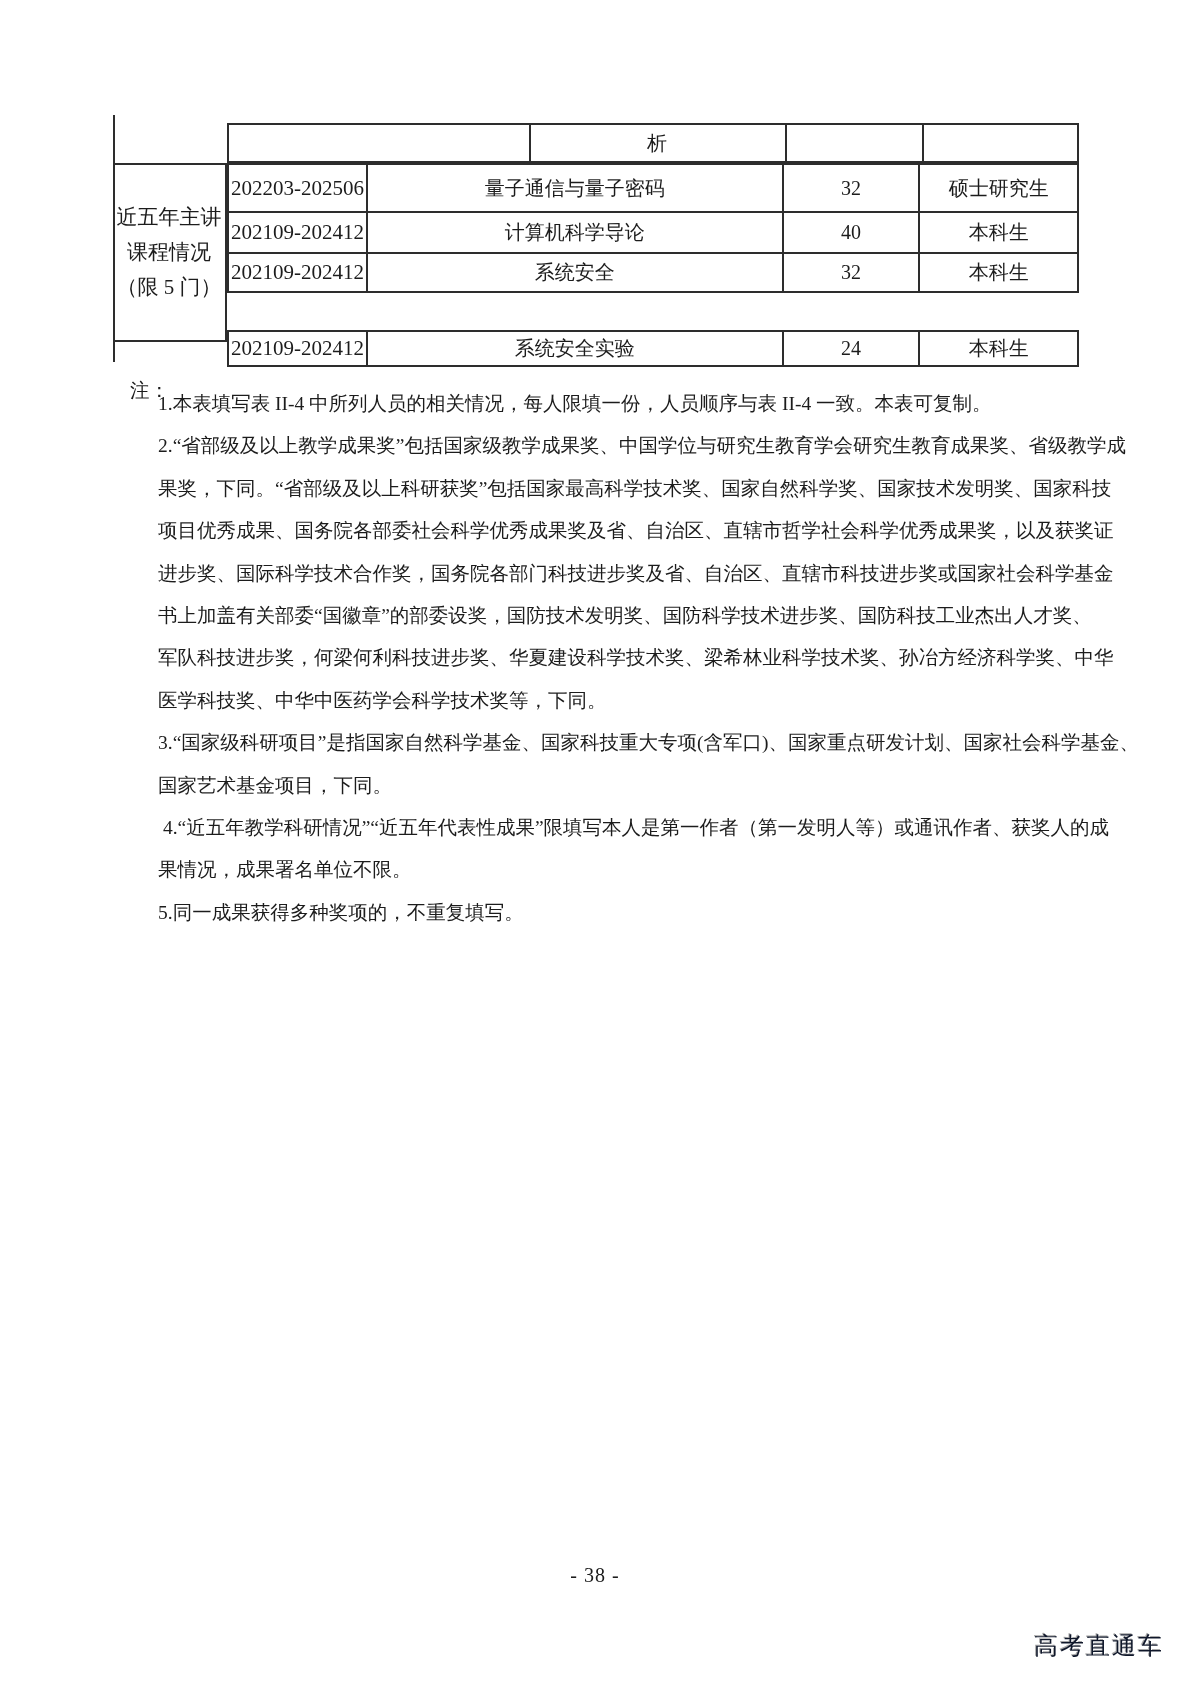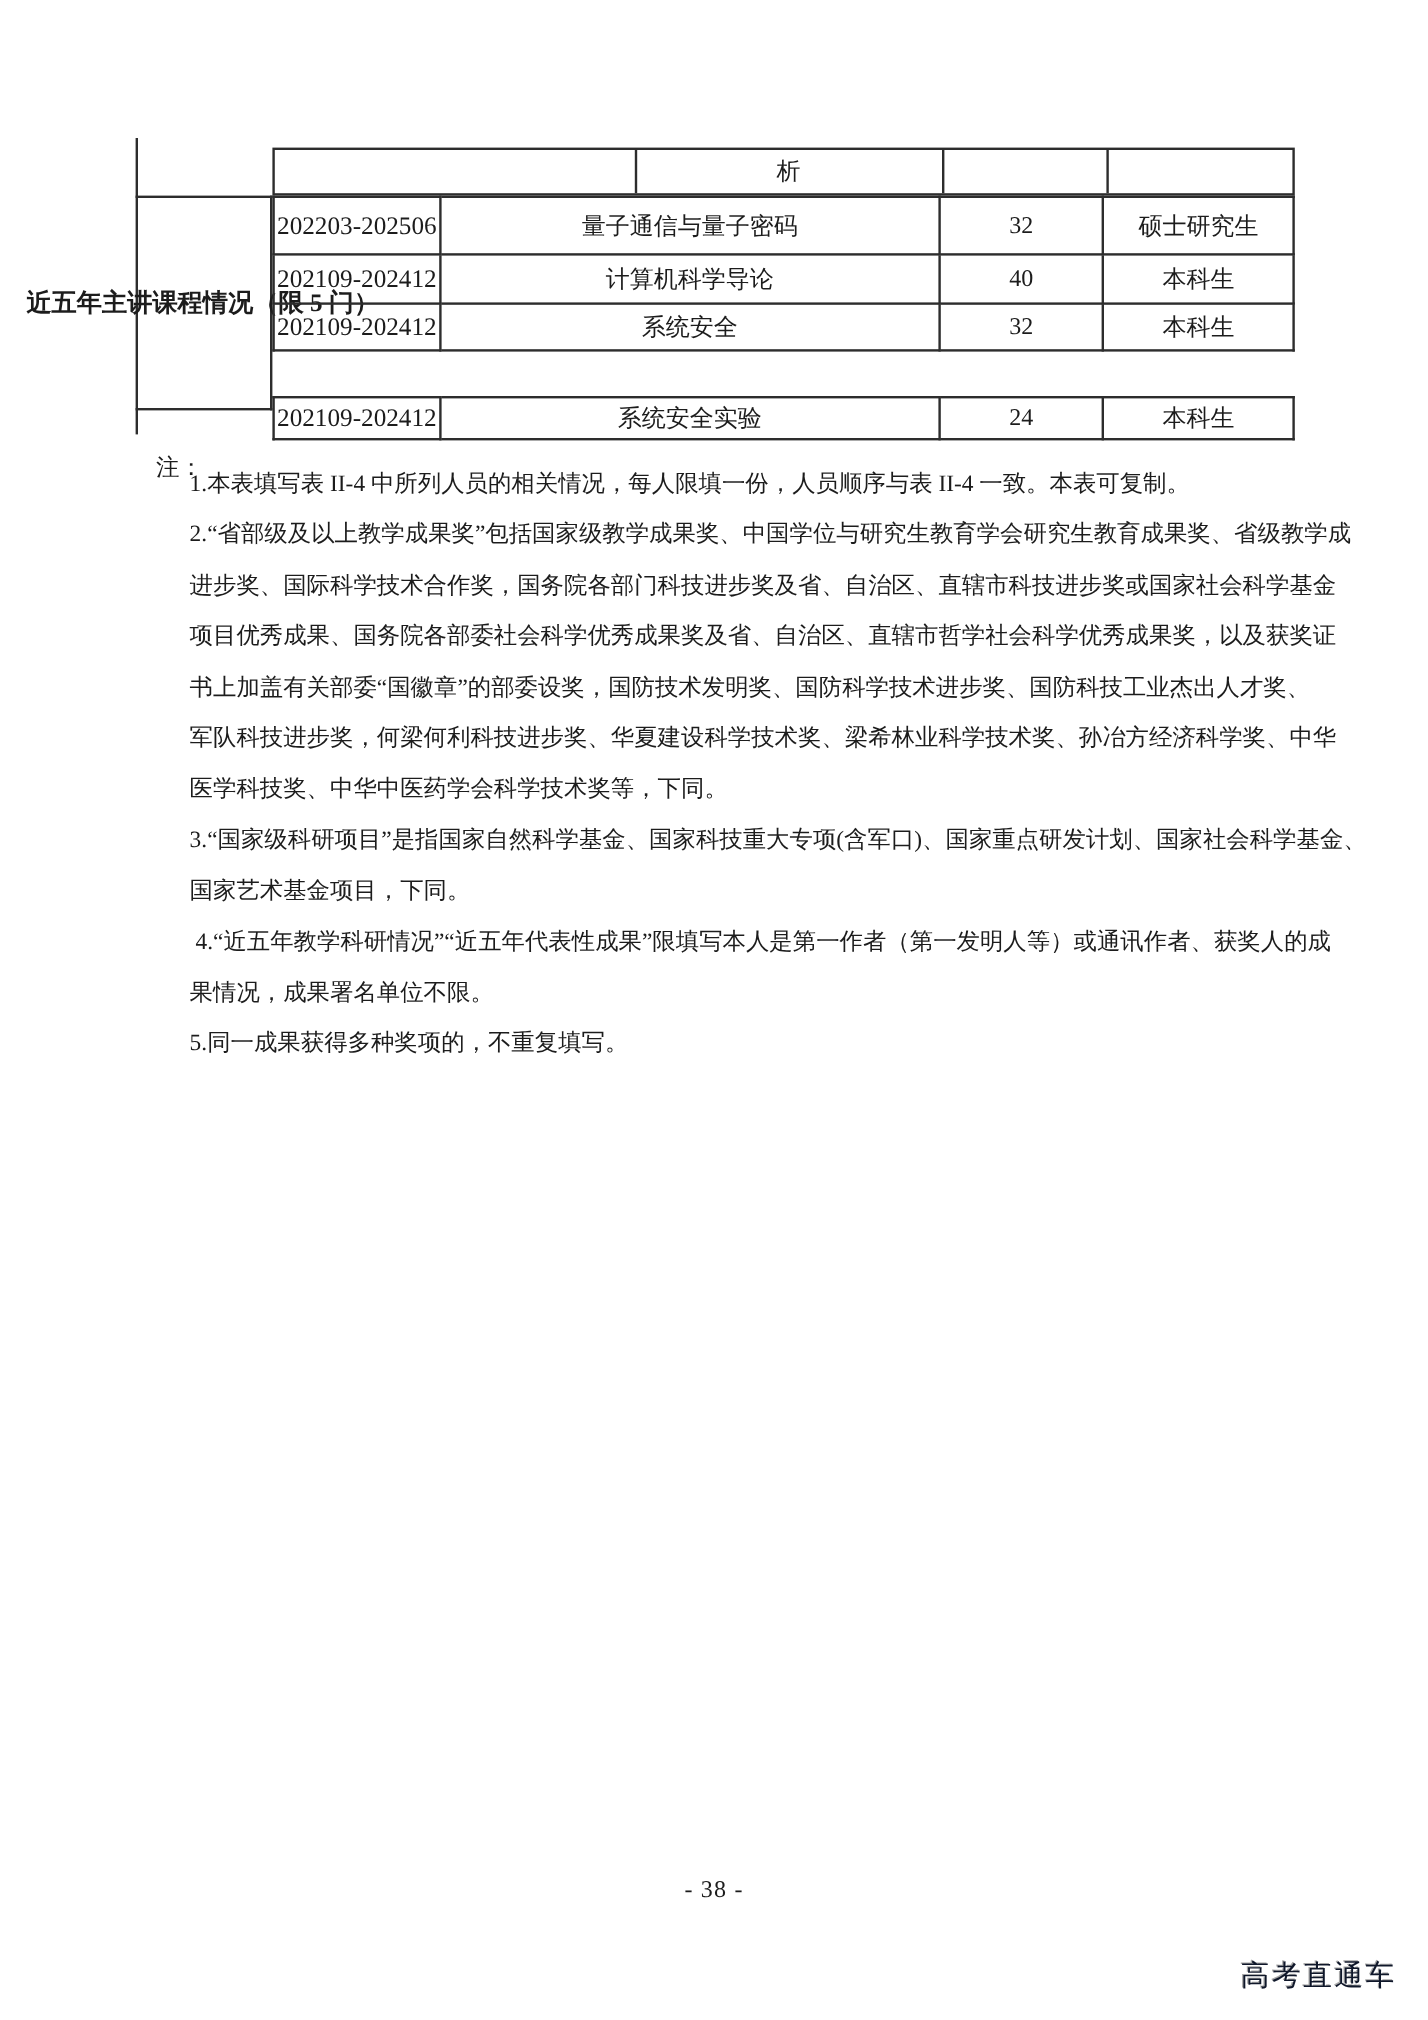--- a/index.html
+++ b/index.html
@@ -27,21 +27,21 @@
   .prow .sep { position:absolute; top:0; bottom:0; width:0; border-left:2px solid #2d2d2d; }
   .prow .ptext {
     position:absolute; left:300px; width:256px; top:0; height:36px;
     text-align:center; line-height:36px; font-size:20px;
   }
 
   
   .labelcell {
     position:absolute; left:0; top:48px; width:114px; height:179px;
     border-top:2px solid #2d2d2d; border-right:2px solid #2d2d2d; border-bottom:2px solid #2d2d2d;
-    display:flex; flex-direction:row; justify-content:center; align-items:center;font-weight:bold;
+    display:flex; flex-direction:column; justify-content:center; align-items:center;
   }
   .labelcell span { display:block; line-height:35px; font-size:21px; white-space:pre; }
 
   
   .grid {
     position:absolute; border-collapse:collapse; table-layout:fixed;
   }
   .grid td {
     border:2px solid #2d2d2d; text-align:center; vertical-align:middle;
     font-size:20px; padding:0; overflow:hidden;
@@ -137,22 +137,23 @@
         <td>本科生</td>
       </tr>
     </tbody>
       </table>
   </div>
 
   <div class="note-label">注：</div>
   <div class="notes">
     <div class="note-line">1.本表填写表 II-4 中所列人员的相关情况，每人限填一份，人员顺序与表 II-4 一致。本表可复制。</div>
     <div class="note-line">2.“省部级及以上教学成果奖”包括国家级教学成果奖、中国学位与研究生教育学会研究生教育成果奖、省级教学成</div>
+    <div class="note-line">果奖，下同。“省部级及以上科研获奖”包括国家最高科学技术奖、国家自然科学奖、国家技术发明奖、国家科技</div>
+    <div class="note-line">项目优秀成果、国务院各部委社会科学优秀成果奖及省、自治区、直辖市哲学社会科学优秀成果奖，以及获奖证</div>
     <div class="note-line">进步奖、国际科学技术合作奖，国务院各部门科技进步奖及省、自治区、直辖市科技进步奖或国家社会科学基金</div>
-    <div class="note-line">项目优秀成果、国务院各部委社会科学优秀成果奖及省、自治区、直辖市哲学社会科学优秀成果奖，以及获奖证</div>
     <div class="note-line">书上加盖有关部委“国徽章”的部委设奖，国防技术发明奖、国防科学技术进步奖、国防科技工业杰出人才奖、</div>
     <div class="note-line">军队科技进步奖，何梁何利科技进步奖、华夏建设科学技术奖、梁希林业科学技术奖、孙冶方经济科学奖、中华</div>
     <div class="note-line">医学科技奖、中华中医药学会科学技术奖等，下同。</div>
     <div class="note-line">3.“国家级科研项目”是指国家自然科学基金、国家科技重大专项(含军口)、国家重点研发计划、国家社会科学基金、</div>
     <div class="note-line">国家艺术基金项目，下同。</div>
     <div class="note-line"> 4.“近五年教学科研情况”“近五年代表性成果”限填写本人是第一作者（第一发明人等）或通讯作者、获奖人的成</div>
     <div class="note-line">果情况，成果署名单位不限。</div>
     <div class="note-line">5.同一成果获得多种奖项的，不重复填写。</div>
   </div>
 

